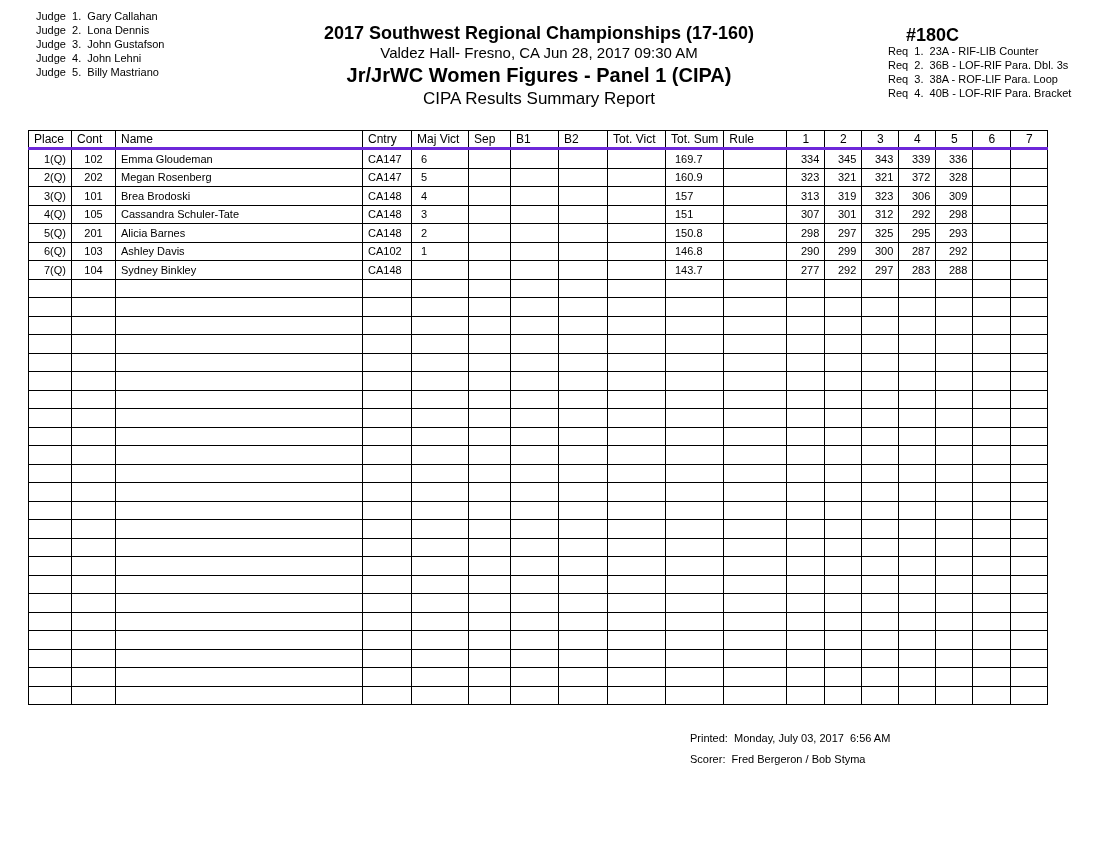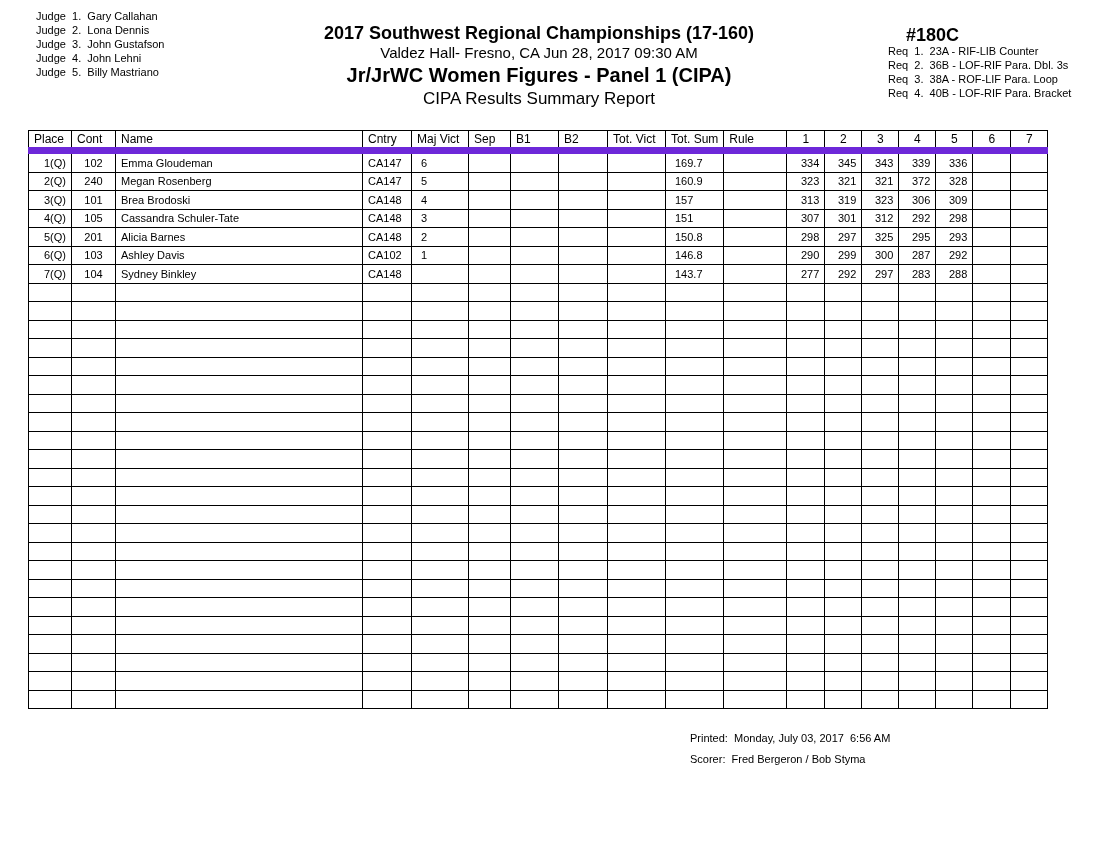--- a/index.html
+++ b/index.html
@@ -10,21 +10,21 @@
   .title1 { font-size:18px; font-weight:bold; line-height:22px; }
   .title2 { font-size:15px; line-height:18px; }
   .title3 { font-size:20px; font-weight:bold; line-height:26px; }
   .title4 { font-size:17px; line-height:22px; }
   .right-head { position:absolute; left:886px; top:24px; width:214px; }
   .event-no { font-size:18px; font-weight:bold; text-align:left; width:140px; margin-left:20px; line-height:22px; }
   .reqs { font-size:11px; line-height:14px; margin-left:2px; margin-top:-2px; }
   .reqs div { white-space:pre; }
   table.grid { position:absolute; left:28px; top:130px; border-collapse:collapse; table-layout:fixed; font-size:11px; }
   table.grid td, table.grid th { border:1.5px solid #000; height:17.5px; padding:0 5px; white-space:nowrap; overflow:hidden; font-weight:normal; }
-  table.grid thead th { border-bottom:7px solid #6d28d9; text-align:left; height:16px; font-size:12px; }
+  table.grid thead th { border-bottom:3px solid #6d28d9; text-align:left; height:16px; font-size:12px; }
   table.grid thead th.c { text-align:center; }
   td.r { text-align:right; }
   td.c { text-align:center; }
   td.num { text-align:right; padding-right:7px; }
   .footer { position:absolute; left:690px; top:728px; font-size:11px; line-height:21px; }
   .footer div { white-space:pre; }
 </style>
 </head>
 <body>
 
@@ -112,21 +112,21 @@
         <td class="num">334</td>
         <td class="num">345</td>
         <td class="num">343</td>
         <td class="num">339</td>
         <td class="num">336</td>
         <td class="num"></td>
         <td class="num"></td>
       </tr>
       <tr>
         <td class="r">2(Q)</td>
-        <td class="c">240</td>
+        <td class="c">202</td>
         <td>Megan Rosenberg</td>
         <td>CA147</td>
         <td style="padding-left: 9px;">5</td>
         <td></td>
         <td></td>
         <td></td>
         <td></td>
         <td style="padding-left: 9px;">160.9</td>
         <td></td>
         <td class="num">323</td>

